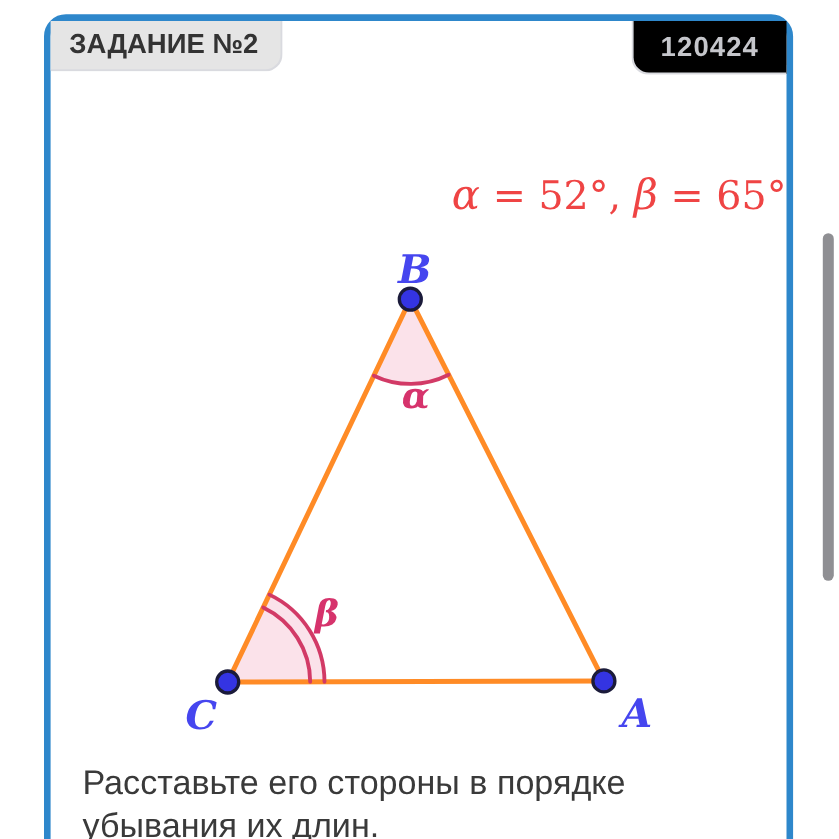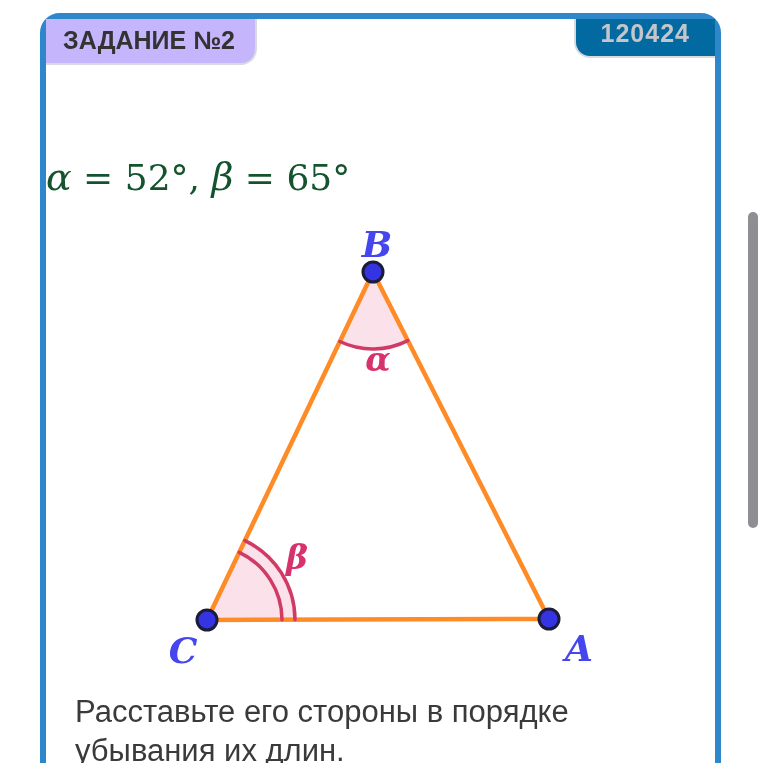--- a/index.html
+++ b/index.html
@@ -22,58 +22,58 @@
   .task-tab {
     position: absolute;
     left: 0; top: 0;
     padding: 7px 20px 8px 17px;
     border-right: 2px solid #d9dadf;
     border-bottom: 2px solid #d9dadf;
     border-bottom-right-radius: 16px;
     font-size: 25px;
     font-weight: bold;
     color: #333333;
-    background: #c4b5fd;
+    background: #e5e5e5;
   }
   .id-tab {
     position: absolute;
     right: 0; top: 0;
-    padding: 0 25px 8px 25px;
+    padding: 10px 25px 8px 25px;
     border-left: 2px solid #d9dadf;
     border-bottom: 2px solid #d9dadf;
     border-bottom-left-radius: 16px;
     font-size: 25px;
     font-weight: bold;
     letter-spacing: 1px;
     color: #c5c6cb;
-    background: #0369a1;
+    background: #000000;
   }
   .problem {
     position: absolute;
     left: 29px; top: 52px;
     width: 585px;
     font-size: 31px;
     line-height: 42px;
     color: #3a3a3a;
   }
   .abc {
     font-family: "DejaVu Serif", "Liberation Serif", serif;
     font-style: italic;
     font-size: 35px;
     letter-spacing: 2px;
     margin: 0 7px;
   }
   .formula {
     position: absolute;
     left: 0; top: 136px;
     width: 100%;
-    text-align: left;
+    text-align: right;
     font-family: "DejaVu Serif", "Liberation Serif", serif;
     font-size: 36px;
-    color: #14532d;
+    color: #ef4444;
   }
   .formula .greek {
     font-style: italic;
     font-size: 38px;
   }
   .question {
     position: absolute;
     left: 29px; top: 673px;
     width: 560px;
     font-size: 31px;

